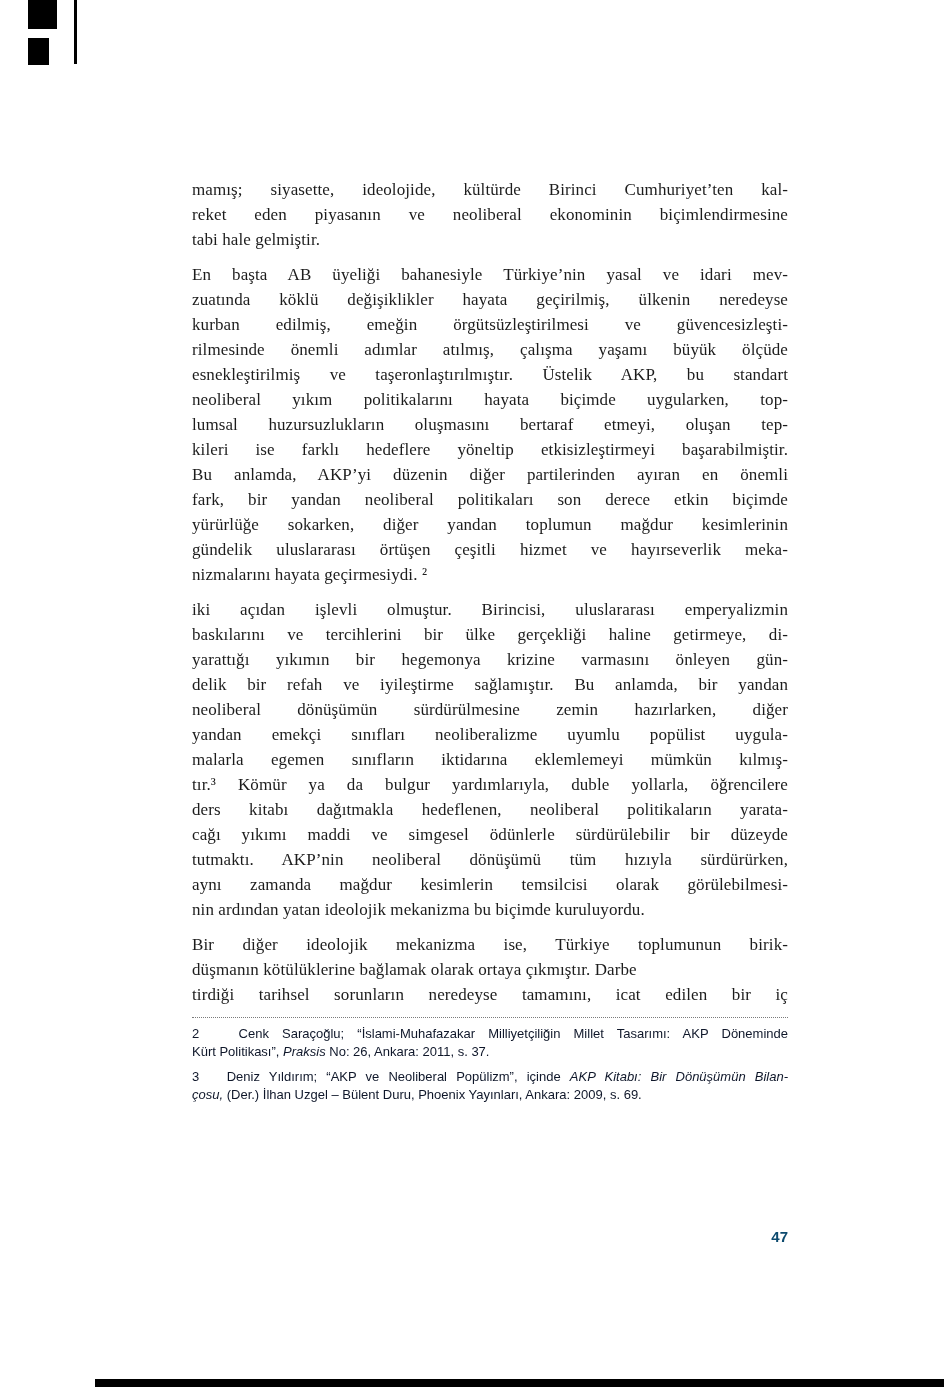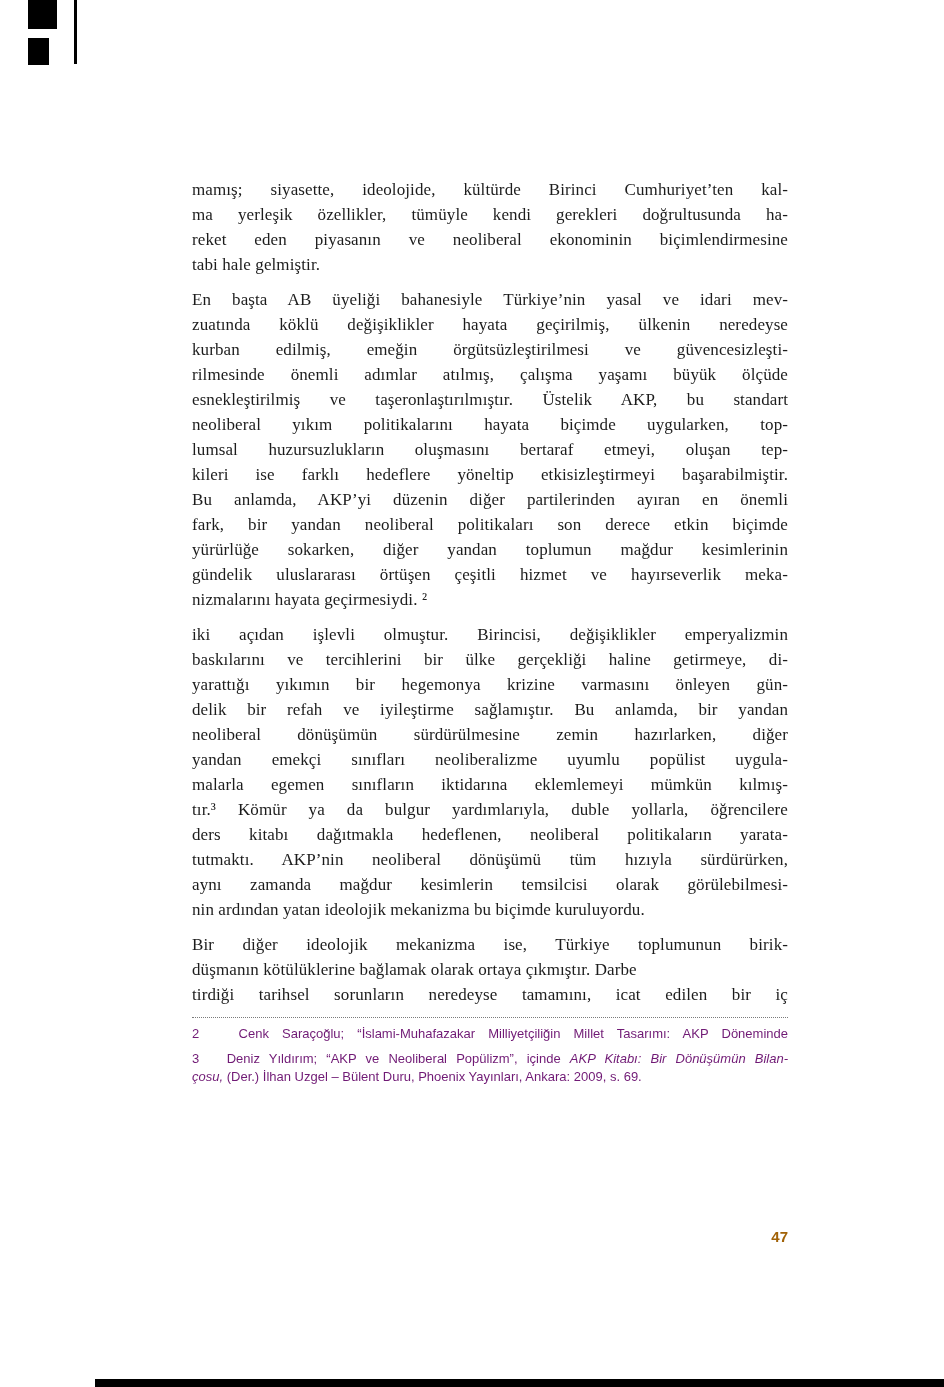--- a/index.html
+++ b/index.html
@@ -38,97 +38,98 @@
 
   
   .footnote-rule {
     border-top: 1px dotted #7a7a7a;
     margin: 8px 0 7px 0;
     height: 0;
   }
   .footnote {
     margin-bottom: 7px;
     font-family: "Liberation Sans", sans-serif;
-    color: #701a75;
+    color: #0f172a;
   }
   .fn-line {
     font-size: 13px;
     line-height: 18px;
     text-align: justify;
     text-align-last: justify;
   }
   .fn-line.last { text-align-last: left; }
   .it { font-style: italic; }
 
   .page-number {
     position: absolute;
     left: 192px; top: 1228px; width: 596px;
     text-align: right;
     font-family: "Liberation Sans", sans-serif;
     font-weight: bold;
     font-size: 15px;
-    color: #a16207;
+    color: #0c4a6e;
   }
 </style>
 </head>
 <body>
 
 <div class="page">
 
   <div class="scan-mark mark-a"></div>
   <div class="scan-mark mark-b"></div>
   <div class="scan-mark mark-line"></div>
 
   <div class="text-column">
     <div id="body-text">
         <div class="paragraph">
           <div class="line">mamış; siyasette, ideolojide, kültürde Birinci Cumhuriyet’ten kal-</div>
-          <div class="line">ma yerleşik özellikler, tümüyle kendi gerekleri doğrultusunda ha-</div>
           <div class="line">reket eden piyasanın ve neoliberal ekonominin biçimlendirmesine</div>
           <div class="line last">tabi hale gelmiştir.</div>
         </div>
         <div class="paragraph">
           <div class="line">En başta AB üyeliği bahanesiyle Türkiye’nin yasal ve idari mev-</div>
           <div class="line">zuatında köklü değişiklikler hayata geçirilmiş, ülkenin neredeyse</div>
           <div class="line">kurban edilmiş, emeğin örgütsüzleştirilmesi ve güvencesizleşti-</div>
           <div class="line">rilmesinde önemli adımlar atılmış, çalışma yaşamı büyük ölçüde</div>
           <div class="line">esnekleştirilmiş ve taşeronlaştırılmıştır. Üstelik AKP, bu standart</div>
           <div class="line">neoliberal yıkım politikalarını hayata biçimde uygularken, top-</div>
           <div class="line">lumsal huzursuzlukların oluşmasını bertaraf etmeyi, oluşan tep-</div>
           <div class="line">kileri ise farklı hedeflere yöneltip etkisizleştirmeyi başarabilmiştir.</div>
           <div class="line">Bu anlamda, AKP’yi düzenin diğer partilerinden ayıran en önemli</div>
           <div class="line">fark, bir yandan neoliberal politikaları son derece etkin biçimde</div>
           <div class="line">yürürlüğe sokarken, diğer yandan toplumun mağdur kesimlerinin</div>
           <div class="line">gündelik uluslararası örtüşen çeşitli hizmet ve hayırseverlik meka-</div>
           <div class="line last">nizmalarını hayata geçirmesiydi. ²</div>
         </div>
         <div class="paragraph">
-          <div class="line">iki açıdan işlevli olmuştur. Birincisi, değişiklikler emperyalizmin</div>
+          <div class="line">iki açıdan işlevli olmuştur. Birincisi, uluslararası emperyalizmin</div>
           <div class="line">baskılarını ve tercihlerini bir ülke gerçekliği haline getirmeye, di-</div>
           <div class="line">yarattığı yıkımın bir hegemonya krizine varmasını önleyen gün-</div>
           <div class="line">delik bir refah ve iyileştirme sağlamıştır. Bu anlamda, bir yandan</div>
           <div class="line">neoliberal dönüşümün sürdürülmesine zemin hazırlarken, diğer</div>
           <div class="line">yandan emekçi sınıfları neoliberalizme uyumlu popülist uygula-</div>
           <div class="line">malarla egemen sınıfların iktidarına eklemlemeyi mümkün kılmış-</div>
           <div class="line">tır.³ Kömür ya da bulgur yardımlarıyla, duble yollarla, öğrencilere</div>
           <div class="line">ders kitabı dağıtmakla hedeflenen, neoliberal politikaların yarata-</div>
+          <div class="line">cağı yıkımı maddi ve simgesel ödünlerle sürdürülebilir bir düzeyde</div>
           <div class="line">tutmaktı. AKP’nin neoliberal dönüşümü tüm hızıyla sürdürürken,</div>
           <div class="line">aynı zamanda mağdur kesimlerin temsilcisi olarak görülebilmesi-</div>
           <div class="line last">nin ardından yatan ideolojik mekanizma bu biçimde kuruluyordu.</div>
         </div>
         <div class="paragraph">
           <div class="line">Bir diğer ideolojik mekanizma ise, Türkiye toplumunun birik-</div>
           <div class="line last">düşmanın kötülüklerine bağlamak olarak ortaya çıkmıştır. Darbe</div>
           <div class="line">tirdiği tarihsel sorunların neredeyse tamamını, icat edilen bir iç</div>
         </div>
       </div>
     <div class="footnote-rule"></div>
     <div id="footnotes">
         <div class="footnote">
           <div class="fn-line"><span>2&nbsp;&nbsp;&nbsp;Cenk Saraçoğlu; “İslami-Muhafazakar Milliyetçiliğin Millet Tasarımı: AKP Döneminde</span></div>
+          <div class="fn-line last"><span>Kürt Politikası”, </span><span class="it">Praksis</span><span> No: 26, Ankara: 2011, s. 37.</span></div>
         </div>
         <div class="footnote">
           <div class="fn-line"><span>3&nbsp;&nbsp;&nbsp;Deniz Yıldırım; “AKP ve Neoliberal Popülizm”, içinde </span><span class="it">AKP Kitabı: Bir Dönüşümün Bilan-</span></div>
           <div class="fn-line last"><span class="it">çosu,</span><span> (Der.) İlhan Uzgel – Bülent Duru, Phoenix Yayınları, Ankara: 2009, s. 69.</span></div>
         </div>
       </div>
   </div>
 
   <div class="page-number">47</div>
 

